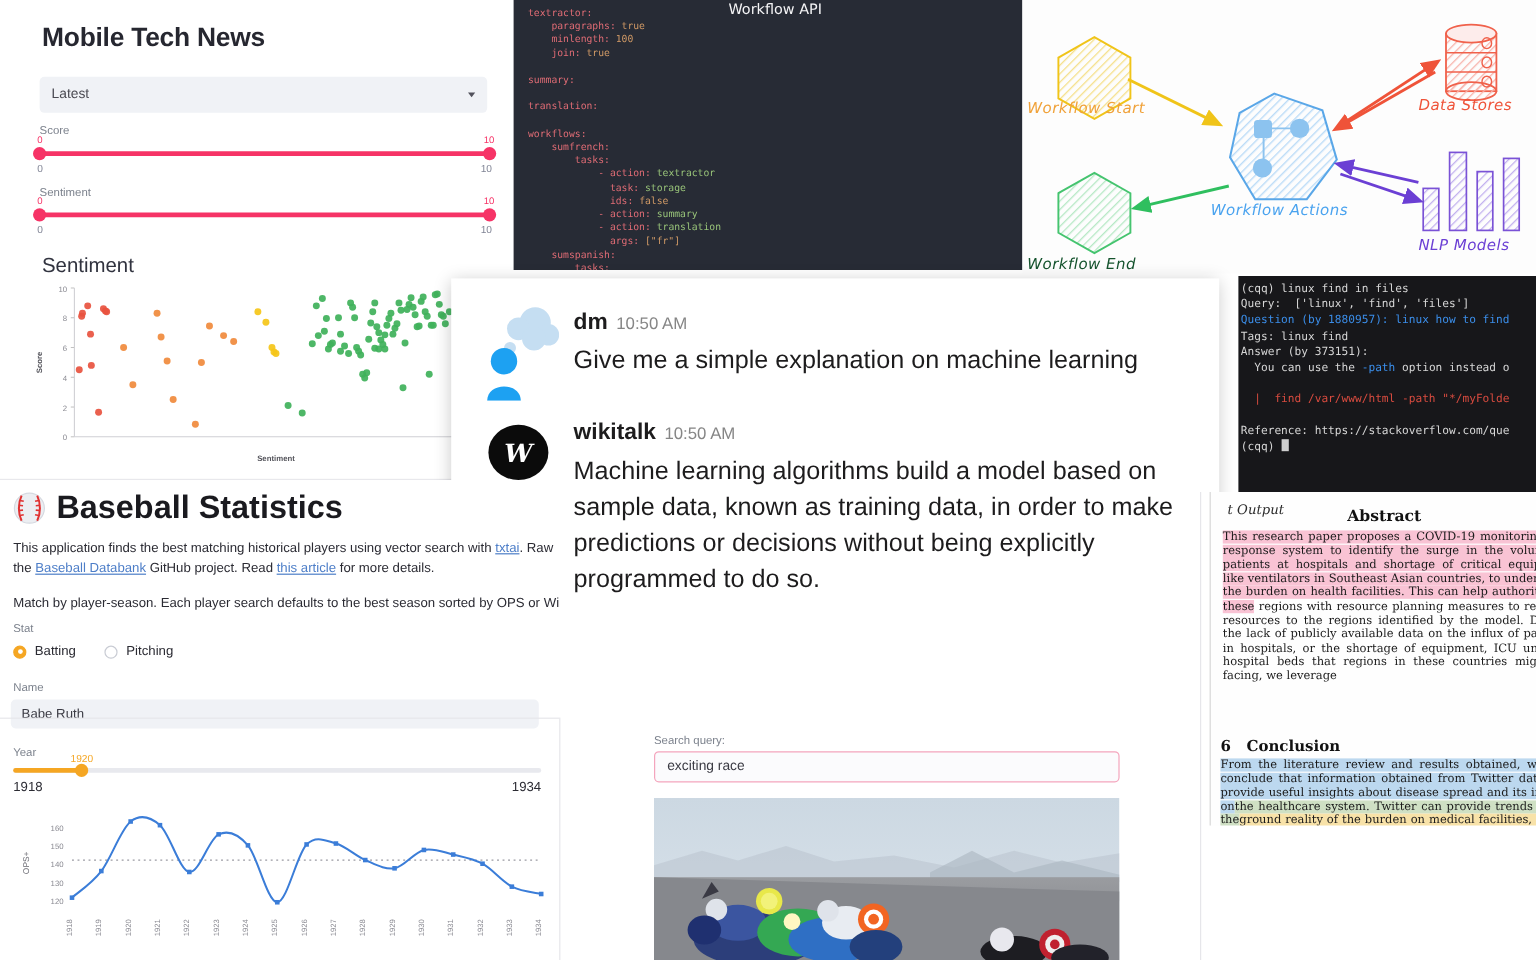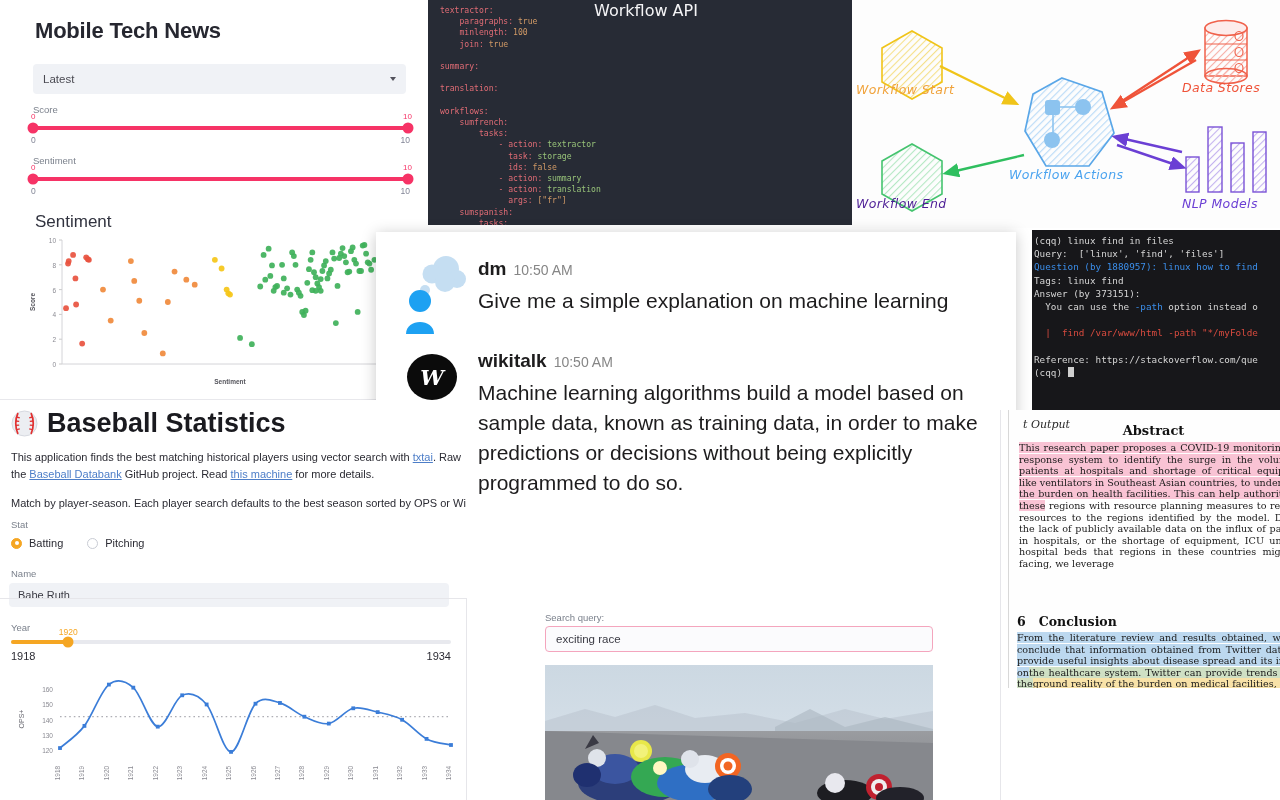--- a/index.html
+++ b/index.html
@@ -61,21 +61,21 @@
     background: #e8e8ec;
   }
 
   
   #panel-code {
     position: absolute; left: 428px; top: 0; width: 424px; height: 225px;
     background: #272b35; overflow: hidden;
   }
   #code-title {
     position: absolute; left: 12px; right: 0; top: 1px; text-align: center;
-    font-family: "DejaVu Sans", sans-serif; font-size: 16px; color: #f4f4f6;
+    font-family: "DejaVu Sans", sans-serif; font-size: 12px; color: #f4f4f6;
   }
   #code-pre {
     position: absolute; left: 12px; top: 5px;
     font-family: "DejaVu Sans Mono", monospace; font-size: 8.1px; line-height: 11.2px;
     white-space: pre;
   }
   .k { color: #e06c75; }
   .v { color: #98c379; }
   .n { color: #d19a66; }
 
@@ -454,21 +454,21 @@
       </g>
 
       <path d="M88,66 L163,103" stroke="#f0c419" stroke-width="2.4" fill="none" marker-end="url(#arY)"></path>
       <path d="M172,155 L95,173" stroke="#2fbf5f" stroke-width="2.4" fill="none" marker-end="url(#arG)"></path>
       <path d="M264,105 L345,52" stroke="#ef5339" stroke-width="2.4" fill="none" marker-end="url(#arR)"></path>
       <path d="M344,60 L262,107" stroke="#ef5339" stroke-width="2.4" fill="none" marker-end="url(#arR)"></path>
       <path d="M265,145 L330,167" stroke="#6b3fd4" stroke-width="2.4" fill="none" marker-end="url(#arP)"></path>
       <path d="M330,152 L264,137" stroke="#6b3fd4" stroke-width="2.4" fill="none" marker-end="url(#arP)"></path>
     </svg>
     <span class="dgm-label" style="left:4px; top:82px; color:#f0a23a;">Workflow Start</span>
-    <span class="dgm-label" style="left:4px; top:196px; color:#4c1d95;">Workflow End</span>
+    <span class="dgm-label" style="left:4px; top:212px; color:#14532d;">Workflow End</span>
     <span class="dgm-label" style="left:157px; top:167px; color:#4aa3ef;">Workflow Actions</span>
     <span class="dgm-label" style="left:330px; top:80px; color:#ef5339;">Data Stores</span>
     <span class="dgm-label" style="left:330px; top:196px; color:#6b3fd4;">NLP Models</span>
   </div>
 
   <div id="panel-term">
     <div id="term-pre">(cqq) linux find in files
 Query:  ['linux', 'find', 'files']
 <span class="tblue">Question (by 1880957): linux how to find</span>
 Tags: linux find
@@ -532,21 +532,21 @@
             <line x1="21.5" y1="19.6" x2="18.2" y2="18.9"></line>
         </g>
       </svg>
       <span>Baseball Statistics</span>
     </div>
 
     <div class="bb-para" style="top:49px;">
       <span>This application finds the best matching historical players using vector search with </span><a class="bb-a" href="#">txtai</a><span>. Raw</span>
     </div>
     <div class="bb-para" style="top:66px;">
-      <span>the </span><a class="bb-a" href="#">Baseball Databank</a><span> GitHub project. Read </span><a class="bb-a" href="#">this machine</a><span> for more details.</span>
+      <span>the </span><a class="bb-a" href="#">Baseball Databank</a><span> GitHub project. Read </span><a class="bb-a" href="#">this article</a><span> for more details.</span>
     </div>
     <div class="bb-para" style="top:95px;">Match by player-season. Each player search defaults to the best season sorted by OPS or Wir</div>
 
     <div class="bb-lbl" style="top:119px;">Stat</div>
   </div>
 
   <div id="bb-radios">
     <label class="radio">
       <span class="rdot on"></span>
       <span>Batting</span>

